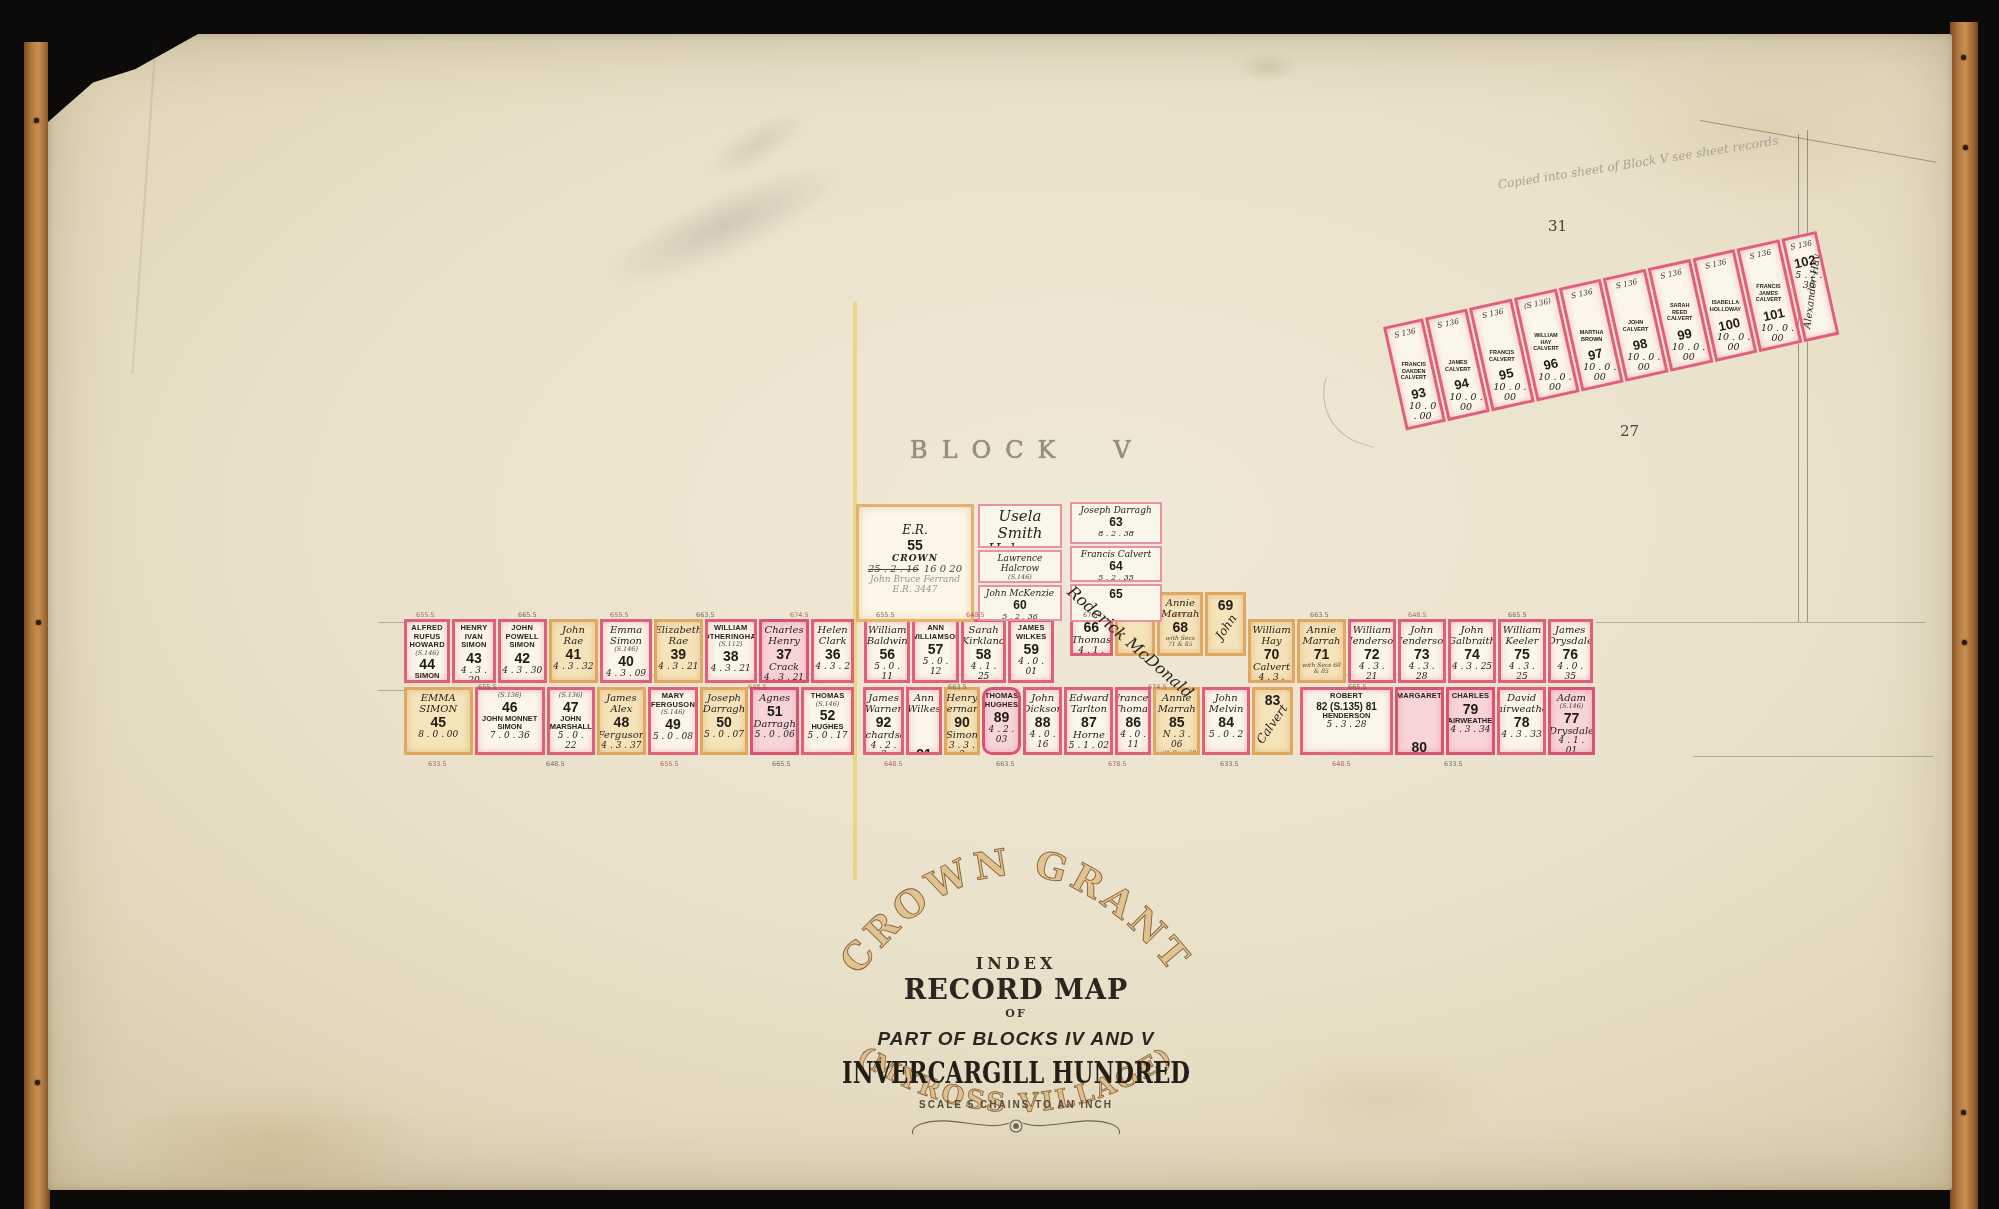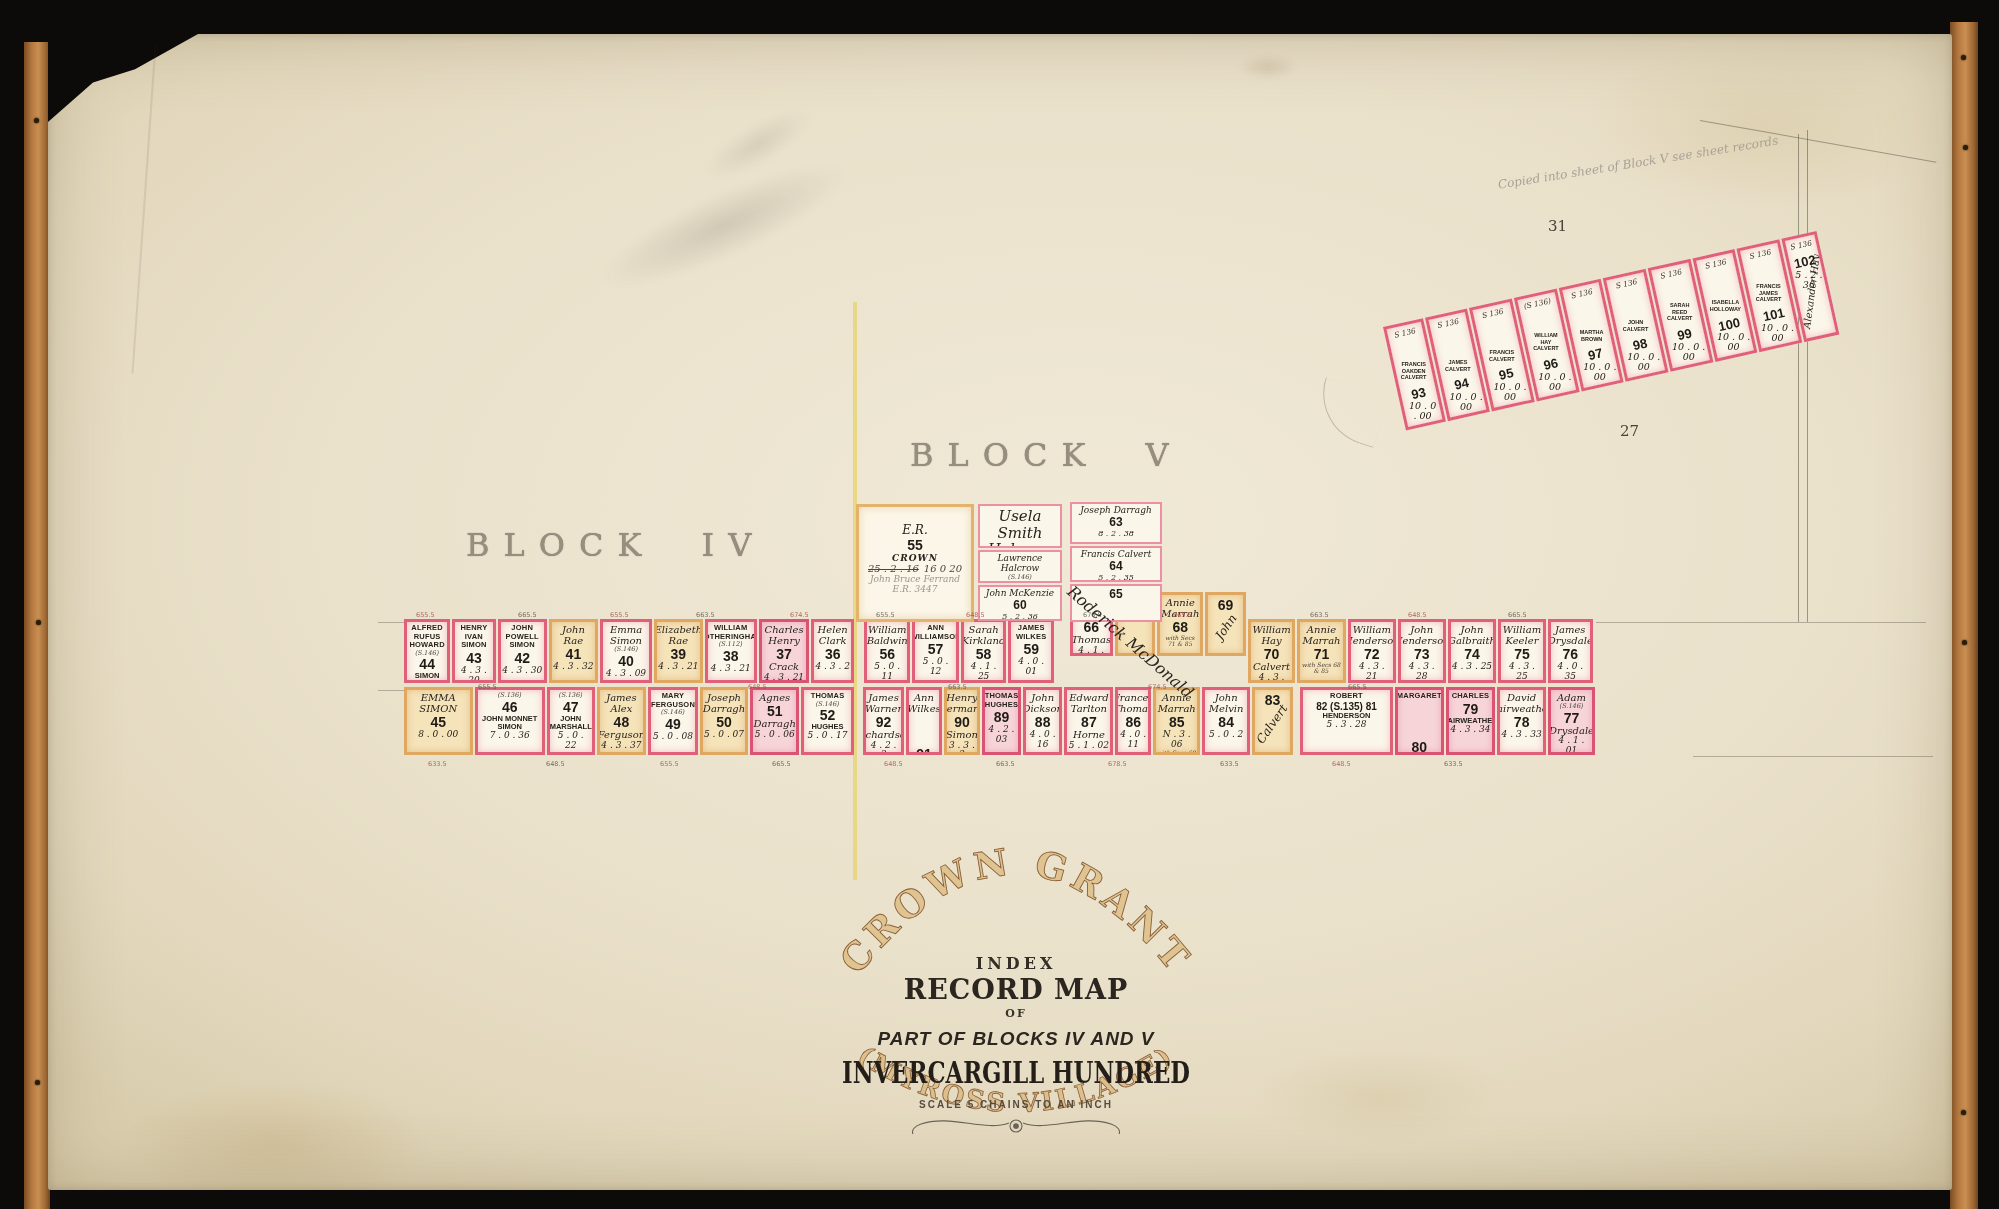--- a/index.html
+++ b/index.html
@@ -16,21 +16,21 @@
       radial-gradient(180px 70px at 70% 92%, rgba(186,160,104,.18), transparent 70%),
       radial-gradient(1400px 800px at 54% 42%, #f0e9d6 0%, #eae1cb 55%, #e3d8bd 82%, #d9cdae 100%);
     box-shadow:inset 0 0 70px rgba(120,100,60,.30), inset 0 0 8px rgba(80,60,30,.25);
     border-radius:3px;}
   .tear{position:absolute;left:0;top:0;width:150px;height:88px;background:#0d0b09;
         clip-path:polygon(0 0,100% 0,58% 40%,30% 55%,0 100%);}
   .crease{position:absolute;background:rgba(60,50,35,.10);}
   .smudge{position:absolute;border-radius:50%;filter:blur(2px);}
   
   .block-label{position:absolute;font-family:"DejaVu Serif",serif;font-weight:400;
-    color:#978e7f;letter-spacing:14px;word-spacing:22px;font-size:32px;
+    color:#978e7f;letter-spacing:14px;word-spacing:22px;font-size:24px;
     text-shadow:0 0 1px #6f685c;}
   
   .row{position:absolute;display:flex;gap:2px;}
   .lot{position:relative;box-sizing:border-box;display:flex;flex-direction:column;align-items:center;
        justify-content:flex-start;text-align:center;padding:2px 1px 1px;overflow:hidden;}
   .t-white{background:#fbf6ea;border:3px solid #e0607a;box-shadow:inset 0 0 7px rgba(224,96,122,.38);}
   .t-pink{background:#f6d4d8;border:3px solid #da5372;box-shadow:inset 0 0 6px rgba(218,83,114,.35);}
   .t-tan{background:#f5e3ba;border:3px solid #dfa75f;box-shadow:inset 0 0 7px rgba(205,140,60,.40);}
   .t-crown{background:#fbf6e8;border:3px solid #e3b36b;box-shadow:inset 0 0 9px rgba(205,150,70,.35);}
   .t-whitethin{background:#fbf6ea;border:2px solid #eb91a3;}
@@ -93,21 +93,20 @@
   <div class="screw" style="left:1962px;top:640px;"></div>
   <div class="screw" style="left:1961px;top:1110px;"></div>
 
   <div id="paper">
     <div class="tear"></div>
     <div class="crease" style="left:95px;top:10px;width:2px;height:330px;transform:rotate(4deg);"></div>
     <div class="smudge" style="left:540px;top:160px;width:270px;height:64px;transform:rotate(-24deg);background:radial-gradient(closest-side,rgba(100,95,85,.20),transparent);"></div>
     <div class="smudge" style="left:650px;top:90px;width:120px;height:40px;transform:rotate(-30deg);background:radial-gradient(closest-side,rgba(100,95,85,.14),transparent);"></div>
     <div class="smudge" style="left:1190px;top:20px;width:60px;height:26px;background:radial-gradient(closest-side,rgba(130,110,70,.18),transparent);"></div>
 
-    <div class="block-label" style="left:418px;top:492px;">BLOCK IV</div>
     <div class="block-label" style="left:862px;top:402px;">BLOCK V</div>
 
     <div id="pencil-note">Copied into sheet of Block V see sheet records</div>
 
     <div class="area-num" style="left:1500px;top:183px;">31</div>
     <div class="area-num" style="left:1572px;top:388px;">27</div>
 
     <div class="yellow-road"></div>
     <div class="vline" style="left:1750px;top:100px;height:488px;"></div>
     <div class="vline" style="left:1759px;top:96px;height:492px;"></div>
@@ -313,21 +312,21 @@
           <span class="lot-num">91</span>
           <span class="lot-area">3 . 3 . 04</span>
           <span class="lot-note2">(S.146)</span>
         </div>
         <div class="lot t-tan" style="flex: 36 1 0px;">
           <span class="lot-name script">Henry Hermann</span>
           <span class="lot-num">90</span>
           <span class="lot-name2 script">Simon</span>
           <span class="lot-area">3 . 3 . 3</span>
         </div>
-        <div class="lot t-pink" style="flex: 39 1 0px;">
+        <div class="lot t-pink" style="flex: 39 1 0px; border-radius: 10px;">
           <span class="lot-name caps">THOMAS HUGHES</span>
           <span class="lot-num">89</span>
           <span class="lot-area">4 . 2 . 03</span>
         </div>
         <div class="lot t-white" style="flex: 40 1 0px;">
           <span class="lot-name script">John Dickson</span>
           <span class="lot-num">88</span>
           <span class="lot-area">4 . 0 . 16</span>
         </div>
         <div class="lot t-white" style="flex: 52 1 0px;">

